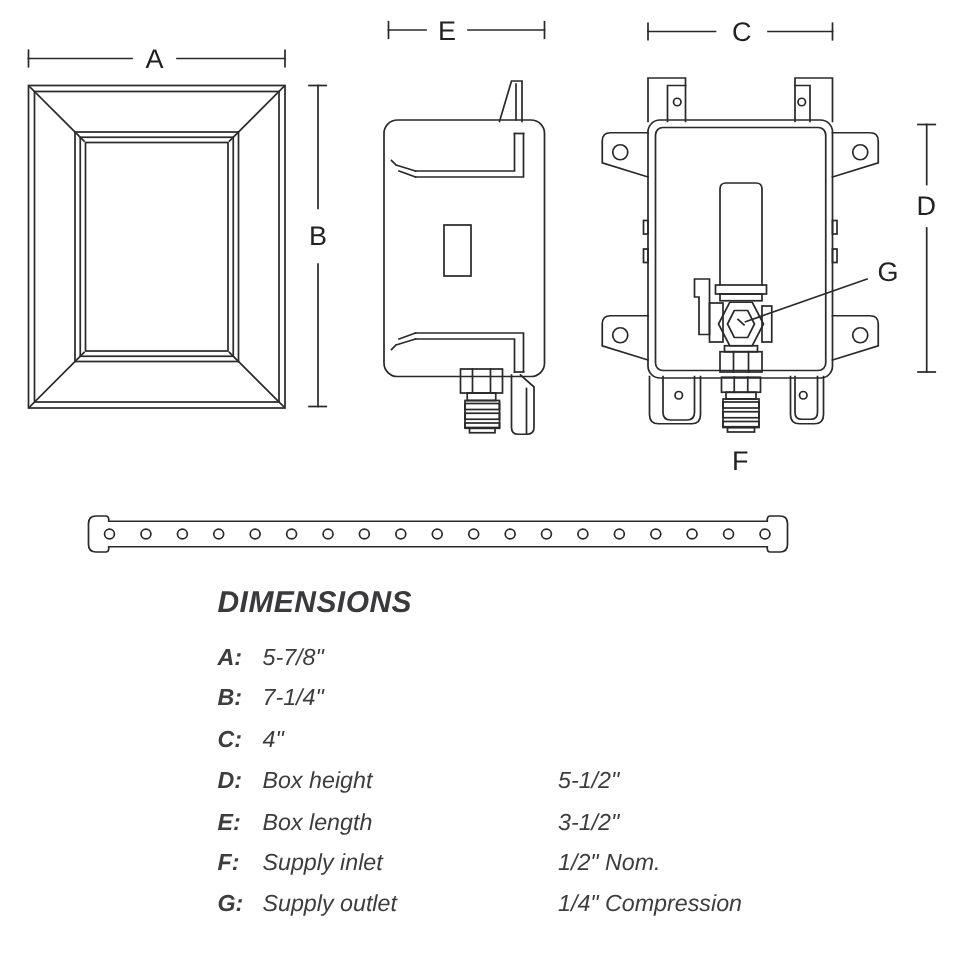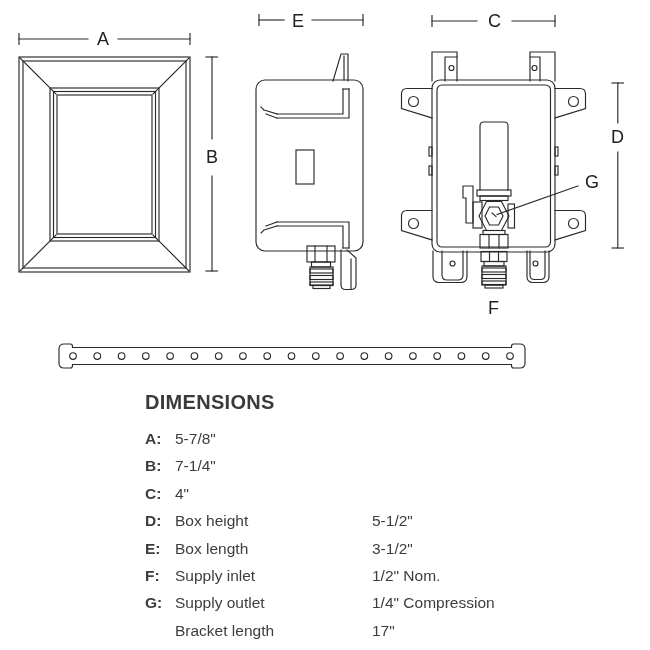--- a/index.html
+++ b/index.html
@@ -4,21 +4,21 @@
 <style>
   html,body{margin:0;padding:0;background:#ffffff;}
   #page{position:relative;width:650px;height:650px;background:#ffffff;overflow:hidden;
         font-family:"Liberation Sans",sans-serif;}
   svg{display:block;}
   svg .ln line, svg .ln path, svg .ln rect, svg .ln polygon, svg .ln circle{
     stroke:#2a2a2c;stroke-width:1.15;fill:none;stroke-linecap:square;}
   svg .fillw{fill:#ffffff;}
   svg .dark{fill:#2a2a2c;stroke:none;}
   svg text{font-family:"Liberation Sans",sans-serif;font-size:18px;fill:#232022;stroke:none;font-weight:400;}
-  .dims{position:absolute;left:145px;top:391px;width:480px;color:#3d3d3f;}
+  .dims{position:absolute;left:145px;top:391px;width:480px;color:#3d3d3f;font-style:italic;}
   .dims h2{font-size:20px;font-weight:bold;margin:0 0 11px 0;color:#3a3a3c;letter-spacing:.3px;}
   .drow{display:grid;grid-template-columns:30px 197px 1fr;font-size:15.5px;line-height:27.4px;}
   .dkey{font-weight:bold;}
 </style>
 </head>
 <body>
 
 <div id="page">
 
 <svg width="650" height="380" viewBox="0 0 650 380">
@@ -231,20 +231,15 @@
   <div class="drow">
     <span class="dkey">F:</span>
     <span class="dname">Supply inlet</span>
     <span class="dval">1/2" Nom.</span>
   </div>
   <div class="drow">
     <span class="dkey">G:</span>
     <span class="dname">Supply outlet</span>
     <span class="dval">1/4" Compression</span>
   </div>
-  <div class="drow">
-    <span class="dkey"></span>
-    <span class="dname">Bracket length</span>
-    <span class="dval">17"</span>
-  </div>
 </div>
 
 </div>
 
 </body></html>

